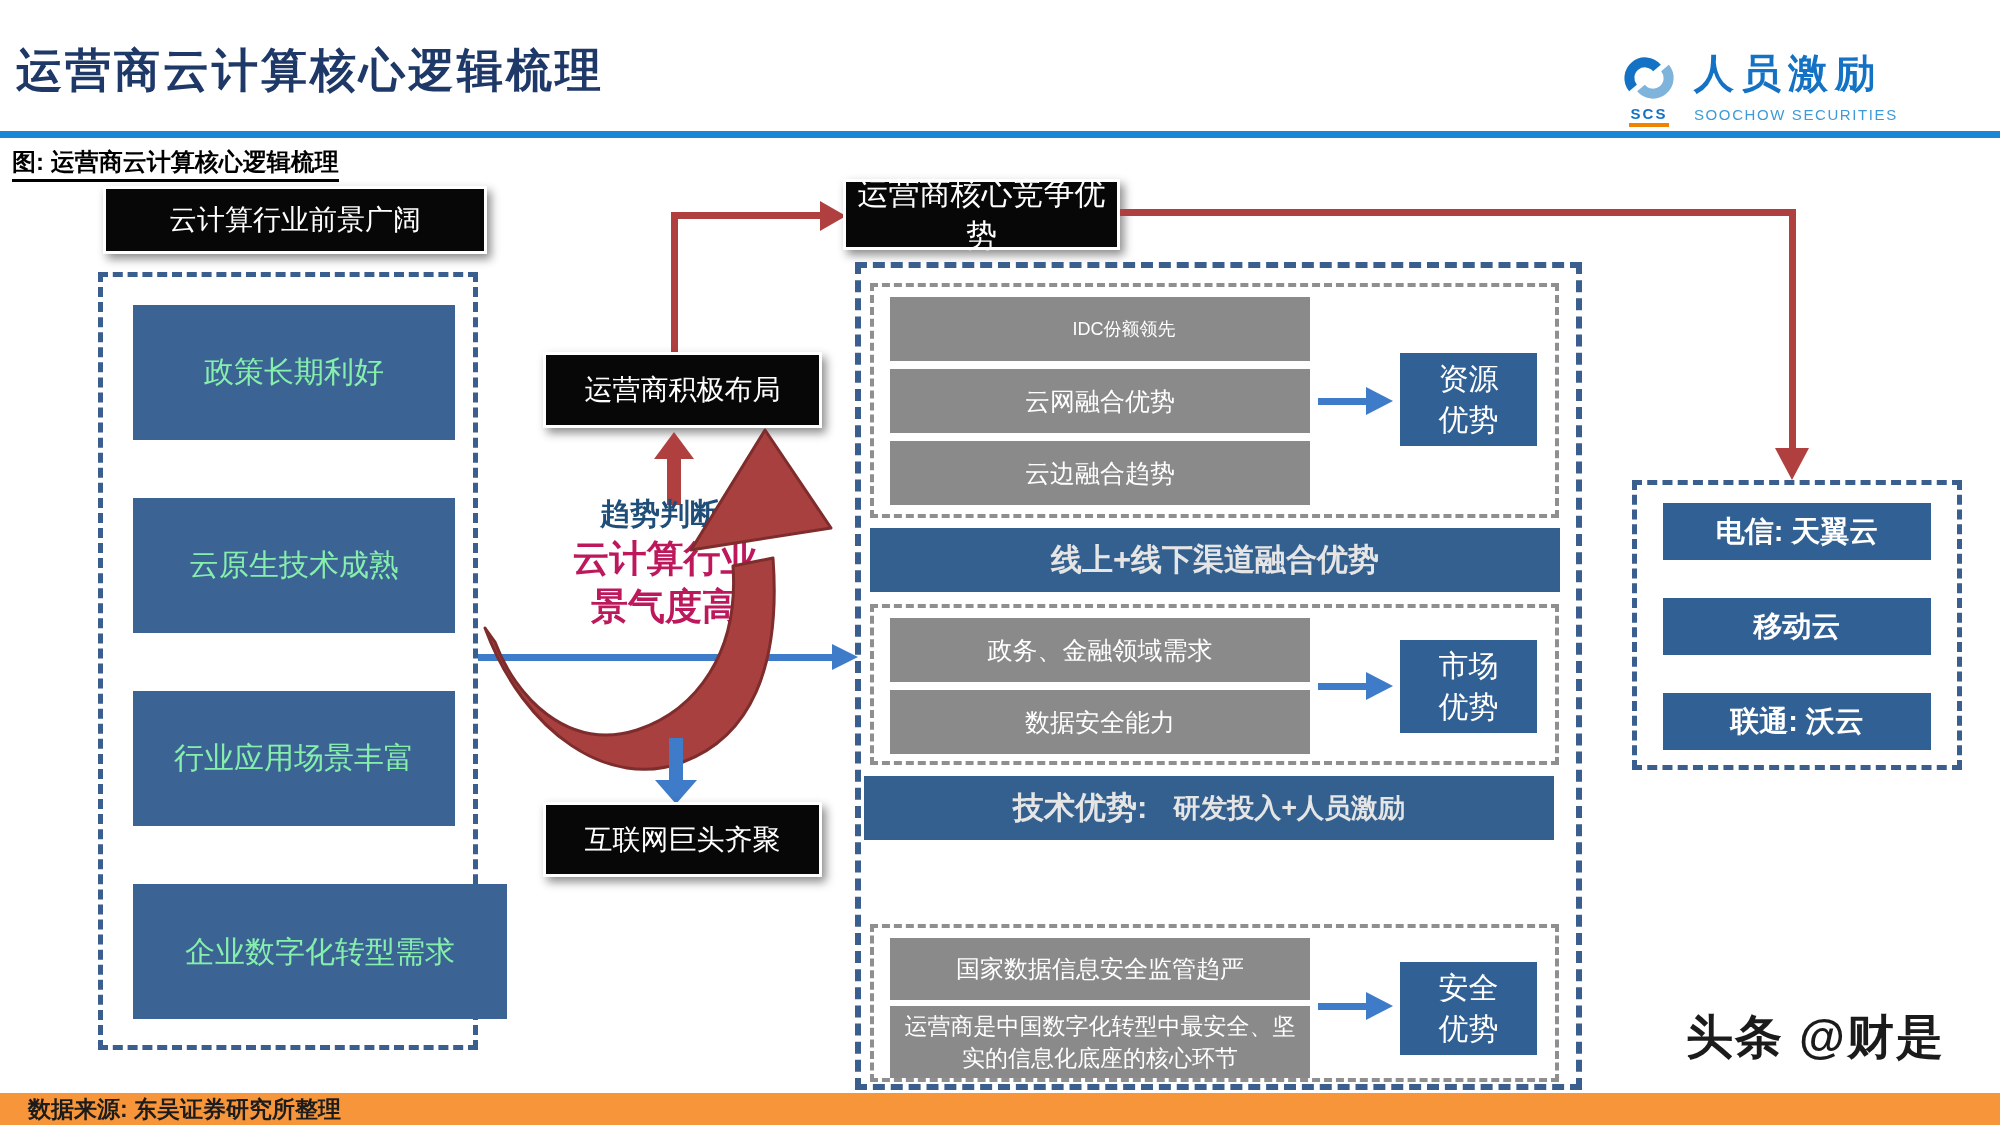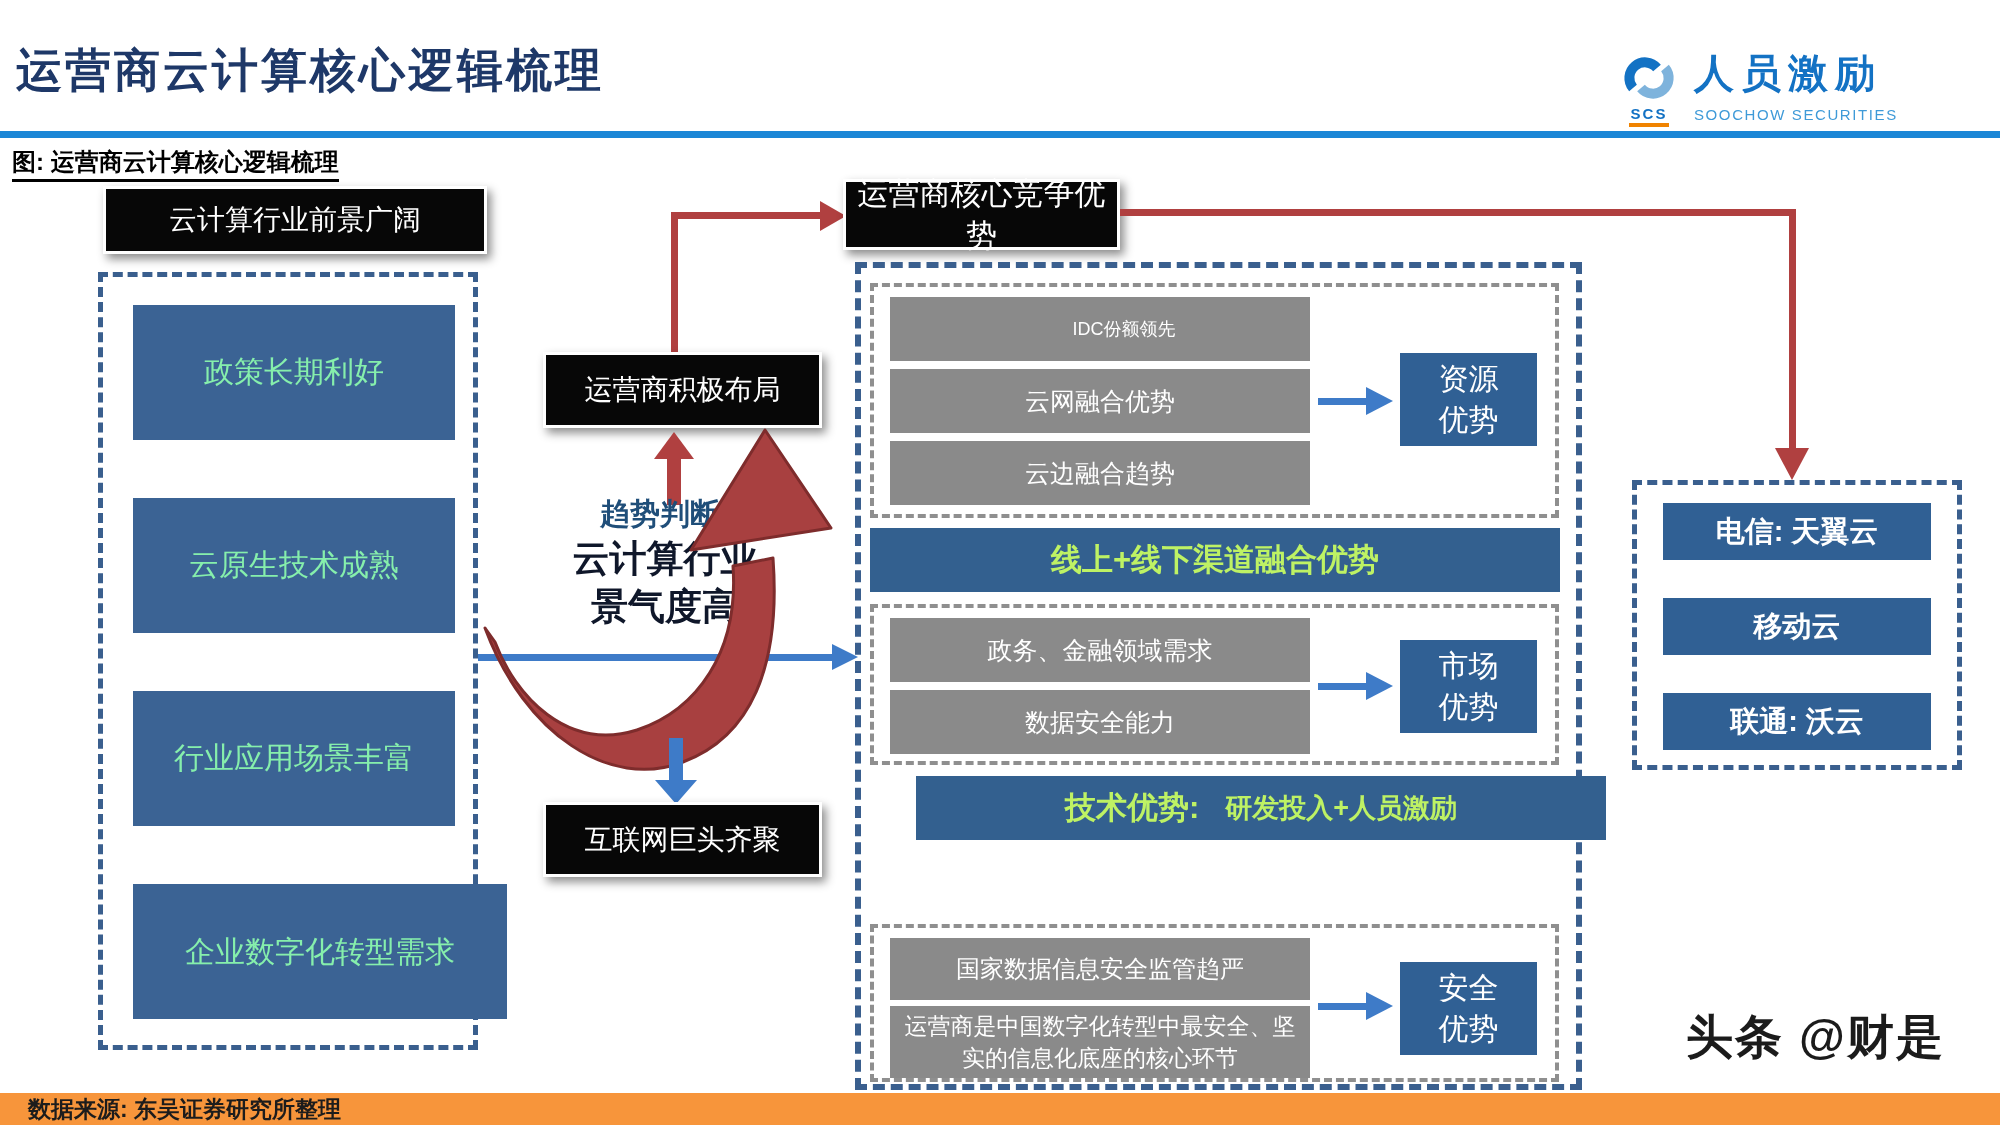--- a/index.html
+++ b/index.html
@@ -21,32 +21,32 @@
     border-bottom:4px solid #F08300;line-height:1.1;padding:0 2px;}
   .logo-cn{font-size:40px;font-weight:bold;color:#1372C4;letter-spacing:7px;line-height:1;
     font-family:"Liberation Serif","DejaVu Serif",serif;}
   .logo-en{font-size:15px;color:#3E9AD8;letter-spacing:1.6px;margin-top:12px;}
 
   .black-box{background:#070707;border:3px solid #ffffff;color:#ffffff;
     box-shadow:4px 5px 9px rgba(0,0,0,0.45);}
   .blue-box{background:#3B6394;color:#86efac;}
   .blue-box-sm{background:#306094;color:#ffffff;}
   .gray-box{background:#8A8A8A;color:#ffffff;}
-  .blue-bar{background:#33608F;color:#bef264;}
+  .blue-bar{background:#33608F;color:#e5e5e5;}
 
   .dash-blue{border:6px dashed #3A5F8E;}
   .dash-blue5{border:5px dashed #3A5F8E;}
   .dash-gray{border:4px dashed #8F8F8F;background:#ffffff;}
 
   .red{background:#B04040;}
   .blue-a{background:#3E7BC8;}
   .tri{width:0;height:0;}
 
   .trend-label{font-size:30px;font-weight:bold;color:#1F4E79;}
-  .trend-line{font-size:37px;font-weight:bold;color:#0f172a;line-height:1.3;}
+  .trend-line{font-size:37px;font-weight:bold;color:#be185d;line-height:1.3;}
 
   .result-span{display:inline-block;width:2.3em;line-height:1.35;}
 
   .footer-bar{left:0;top:1093px;width:2000px;height:32px;background:#F7953B;}
   .footer-text{margin-left:28px;font-size:23px;color:#1c1c1c;line-height:32px;font-weight:bold;}
   .watermark{left:1686px;top:1006px;font-size:47px;font-weight:bold;color:#1b1b1b;
     letter-spacing:2px;text-shadow:2px 2px 0 rgba(255,255,255,0.6);}
 </style>
 </head>
 <body>
@@ -126,21 +126,21 @@
 
   <div class="abs dash-gray" style="left:870px;top:604px;width:689px;height:161px;"></div>
   <div class="abs gray-box flexc" style="left:890px;top:618px;width:420px;height:64px;font-size:25px;">政务、金融领域需求</div>
   <div class="abs gray-box flexc" style="left:890px;top:690px;width:420px;height:64px;font-size:25px;">数据安全能力</div>
   <div class="abs blue-a" style="left:1318px;top:683px;width:48px;height:7px;"></div>
   <div class="abs tri" style="left:1366px;top:672px;border-top:14px solid transparent;border-bottom:14px solid transparent;border-left:27px solid #3E7BC8;"></div>
   <div class="abs blue-box-sm flexc" style="left:1400px;top:640px;width:137px;height:93px;font-size:30px;">
       <span class="result-span">市场优势</span>
     </div>
 
-  <div class="abs blue-bar flexc" style="left:916px;top:776px;width:690px;height:64px;gap:26px;">
+  <div class="abs blue-bar flexc" style="left:864px;top:776px;width:690px;height:64px;gap:26px;">
     <span style="font-size:31px;font-weight:bold;">技术优势:</span>
     <span style="font-size:27px;font-weight:bold;">研发投入+人员激励</span>
   </div>
 
   <div class="abs dash-gray" style="left:870px;top:924px;width:689px;height:158px;"></div>
   <div class="abs gray-box flexc" style="left:890px;top:938px;width:420px;height:62px;font-size:24px;">国家数据信息安全监管趋严</div>
   <div class="abs gray-box flexc" style="left:890px;top:1006px;width:420px;height:72px;font-size:23px;line-height:1.4;padding:0 12px;">运营商是中国数字化转型中最安全、坚实的信息化底座的核心环节</div>
   <div class="abs blue-a" style="left:1318px;top:1003px;width:48px;height:7px;"></div>
   <div class="abs tri" style="left:1366px;top:992px;border-top:14px solid transparent;border-bottom:14px solid transparent;border-left:27px solid #3E7BC8;"></div>
   <div class="abs blue-box-sm flexc" style="left:1400px;top:962px;width:137px;height:93px;font-size:30px;">

